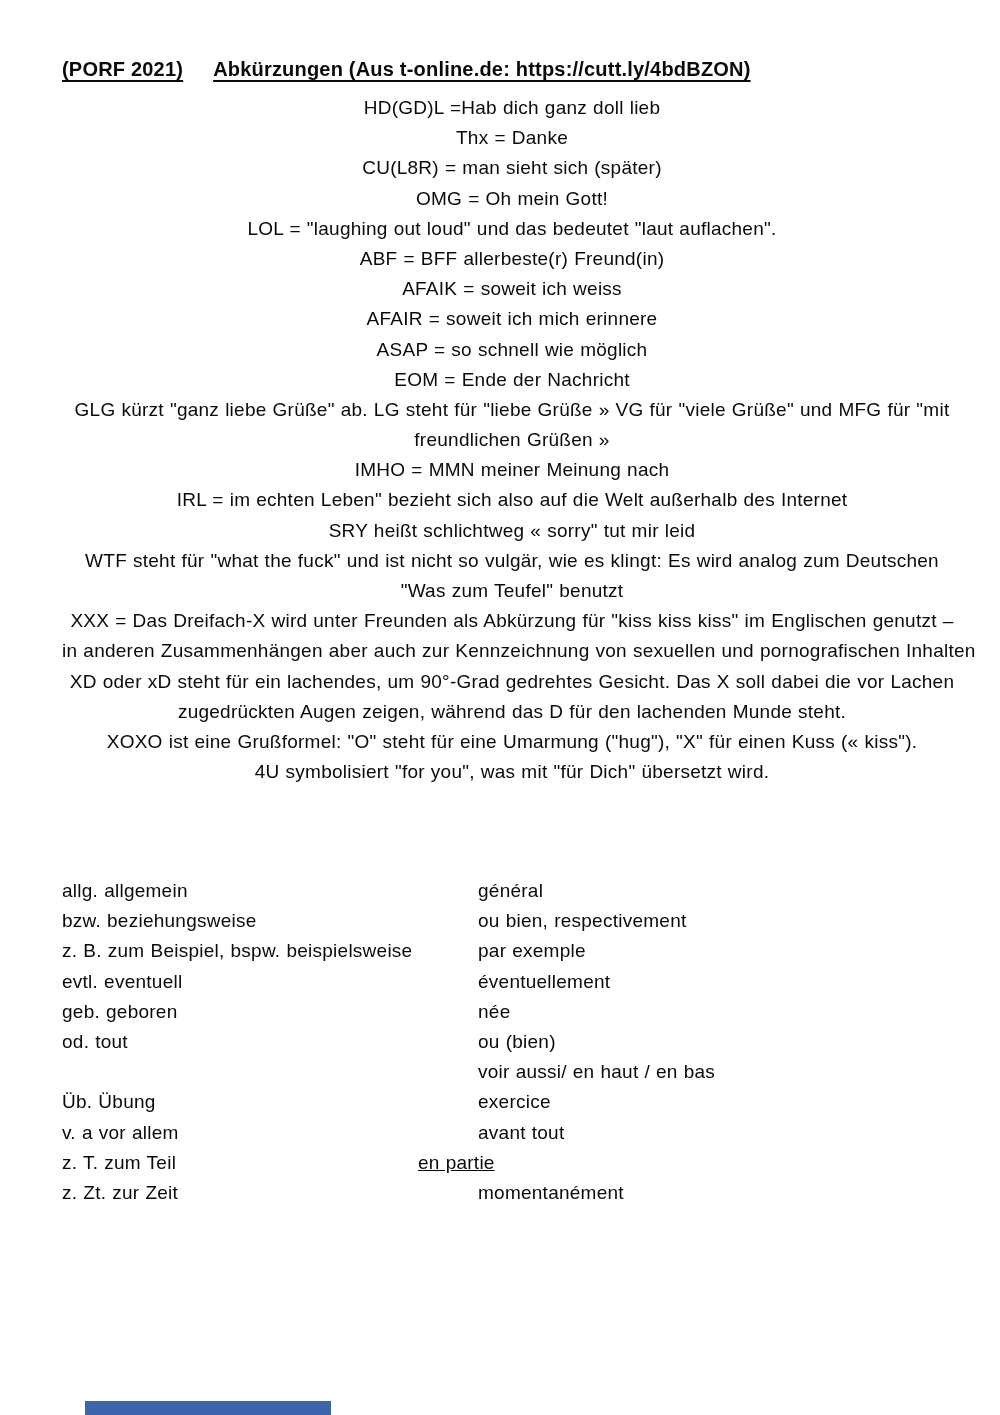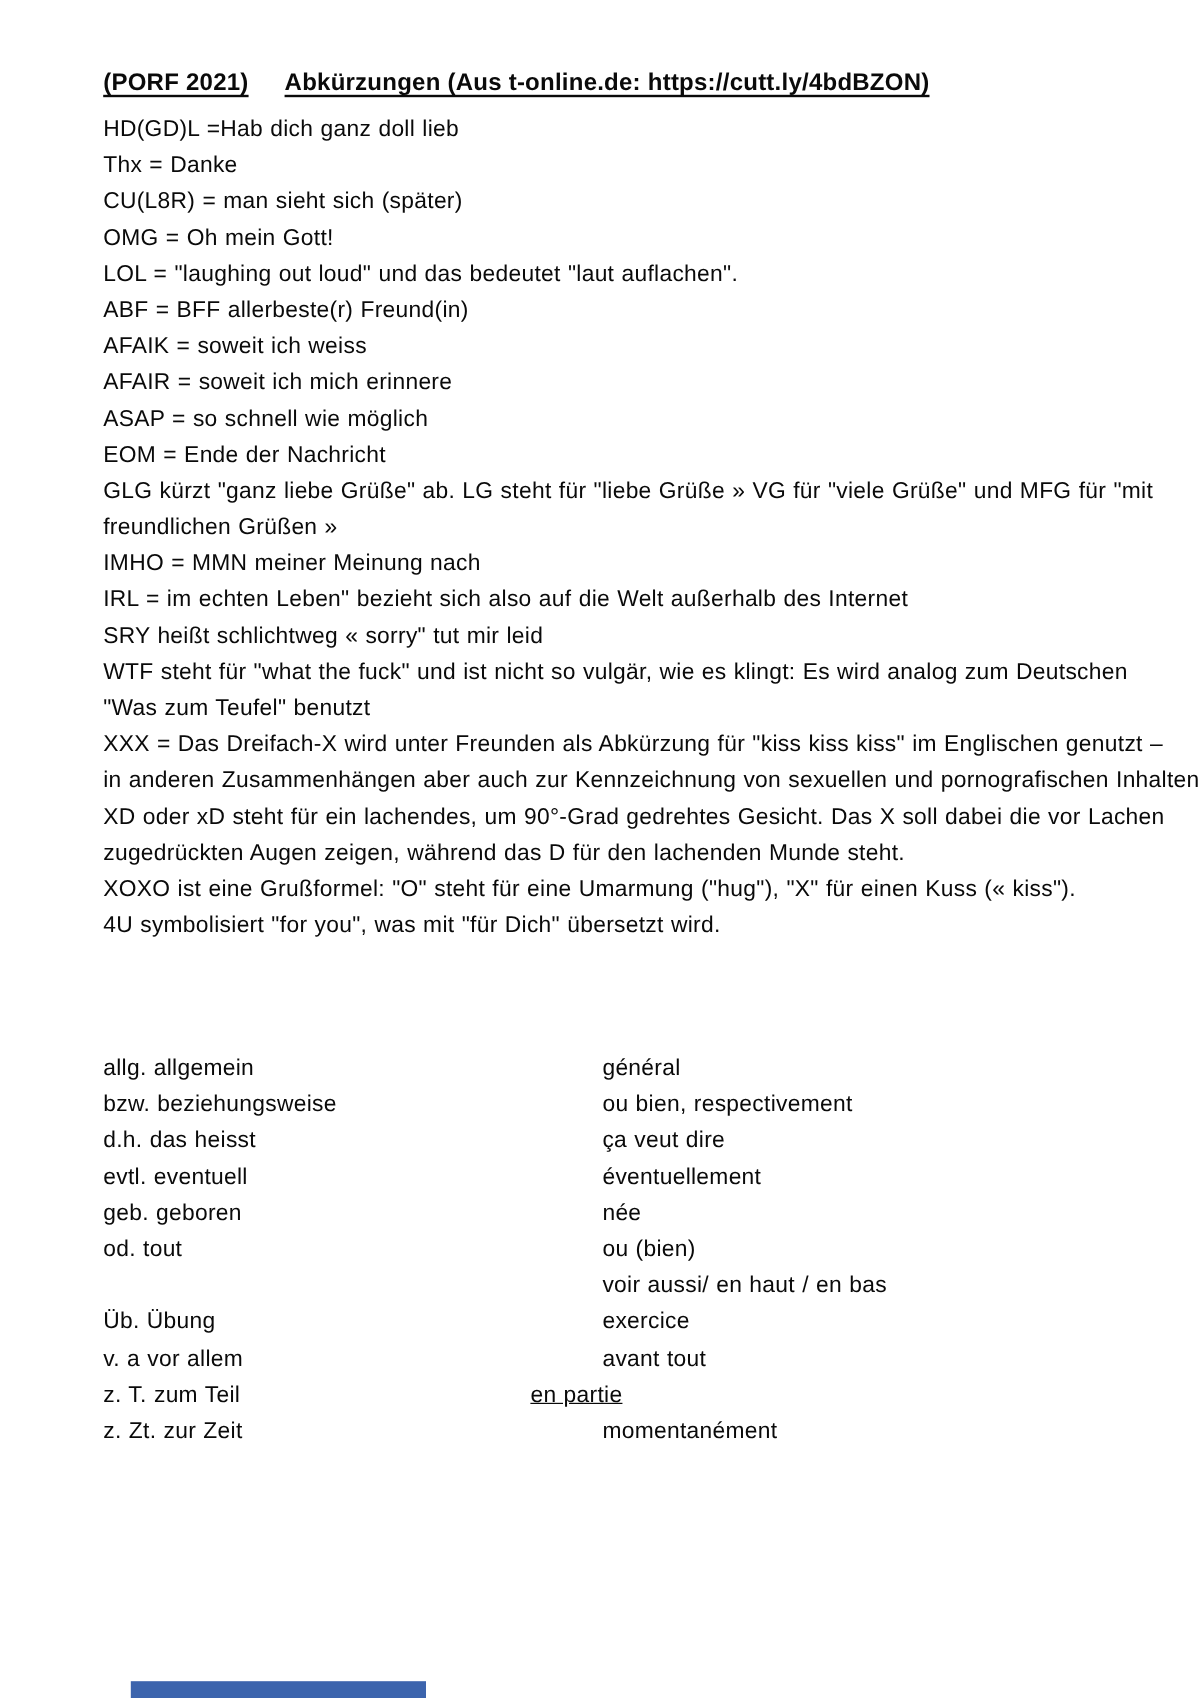--- a/index.html
+++ b/index.html
@@ -12,21 +12,20 @@
     height: 1415px;
     position: relative;
     overflow: hidden;
     font-family: "Liberation Sans", sans-serif;
     color: #0a0a0a;
   }
   .page {
     position: absolute;
     inset: 0;
     background: #ffffff;
-    margin-left: 24px;
   }
   .title {
     position: absolute;
     left: 62px;
     top: 58px;
     font-size: 20px;
     font-weight: bold;
     letter-spacing: 0.2px;
     white-space: pre;
   }
@@ -42,20 +41,21 @@
   .lines {
     position: absolute;
     left: 62px;
     top: 93px;
     width: 900px;
     font-size: 19px;
     line-height: 30.2px;
     letter-spacing: 0.25px;
     word-spacing: 0.5px;
     white-space: pre;
+    text-align: center;
   }
   .line { height: 30.2px; }
   .glossary {
     position: absolute;
     left: 62px;
     top: 880px;
     width: 900px;
     font-size: 19px;
     letter-spacing: 0.25px;
     word-spacing: 0.5px;
@@ -82,21 +82,21 @@
 
 <div class="page">
 
   <div class="title"><span class="u">(PORF 2021)</span><span class="title-gap"> </span><span class="u">Abkürzungen (Aus t-online.de: https://cutt.ly/4bdBZON)</span></div>
 
   <div class="lines" id="lines"><div class="line">HD(GD)L =Hab dich ganz doll lieb</div><div class="line">Thx = Danke</div><div class="line">CU(L8R) = man sieht sich (später)</div><div class="line">OMG = Oh mein Gott!</div><div class="line">LOL = "laughing out loud" und das bedeutet "laut auflachen".</div><div class="line">ABF = BFF allerbeste(r) Freund(in)</div><div class="line">AFAIK = soweit ich weiss</div><div class="line">AFAIR = soweit ich mich erinnere</div><div class="line">ASAP = so schnell wie möglich</div><div class="line">EOM = Ende der Nachricht</div><div class="line">GLG kürzt "ganz liebe Grüße" ab. LG steht für "liebe Grüße » VG für "viele Grüße" und MFG für "mit</div><div class="line">freundlichen Grüßen »</div><div class="line">IMHO = MMN meiner Meinung nach</div><div class="line">IRL = im echten Leben" bezieht sich also auf die Welt außerhalb des Internet</div><div class="line">SRY heißt schlichtweg « sorry" tut mir leid</div><div class="line">WTF steht für "what the fuck" und ist nicht so vulgär, wie es klingt: Es wird analog zum Deutschen</div><div class="line">"Was zum Teufel" benutzt</div><div class="line">XXX = Das Dreifach-X wird unter Freunden als Abkürzung für "kiss kiss kiss" im Englischen genutzt –</div><div class="line">in anderen Zusammenhängen aber auch zur Kennzeichnung von sexuellen und pornografischen Inhalten</div><div class="line">XD oder xD steht für ein lachendes, um 90°-Grad gedrehtes Gesicht. Das X soll dabei die vor Lachen</div><div class="line">zugedrückten Augen zeigen, während das D für den lachenden Munde steht.</div><div class="line">XOXO ist eine Grußformel: "O" steht für eine Umarmung ("hug"), "X" für einen Kuss (« kiss").</div><div class="line">4U symbolisiert "for you", was mit "für Dich" übersetzt wird.</div></div>
 
   <div class="glossary" id="glossary">
       <div class="grow"><span class="de">allg. allgemein</span><span class="fr">général</span></div>
       <div class="grow"><span class="de">bzw. beziehungsweise</span><span class="fr">ou bien, respectivement</span></div>
-      <div class="grow"><span class="de">d.h. das heisst</span><span class="fr">ça veut dire</span></div>
+      <div class="grow"><span class="de">z. B. zum Beispiel, bspw. beispielsweise</span><span class="fr">par exemple</span></div>
       <div class="grow"><span class="de">evtl. eventuell</span><span class="fr">éventuellement</span></div>
       <div class="grow"><span class="de">geb. geboren</span><span class="fr">née</span></div>
       <div class="grow"><span class="de">od. tout</span><span class="fr">ou (bien)</span></div>
       <div class="grow"><span class="fr">voir aussi/ en haut / en bas</span></div>
       <div class="grow"><span class="de">Üb. Übung</span><span class="fr">exercice</span></div>
       <div class="grow"><span class="de">v. a vor allem</span><span class="fr">avant tout</span></div>
       <div class="grow"><span class="de">z. T. zum Teil</span><span class="fr">en partie</span></div>
       <div class="grow"><span class="de">z. Zt. zur Zeit</span><span class="fr">momentanément</span></div>
     </div>
 

